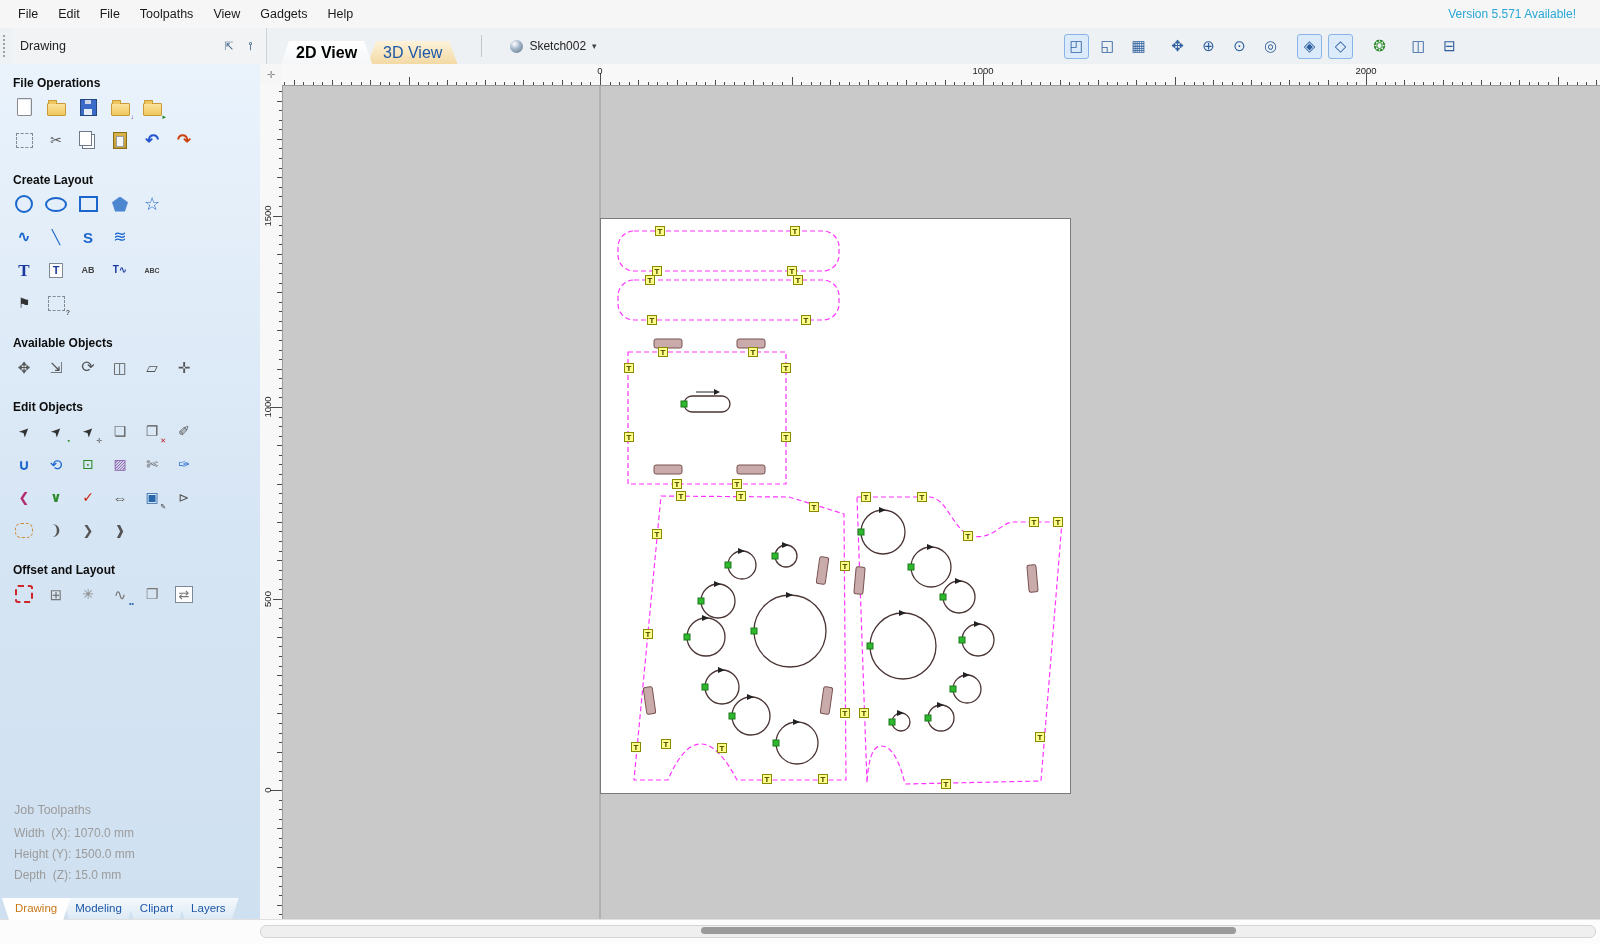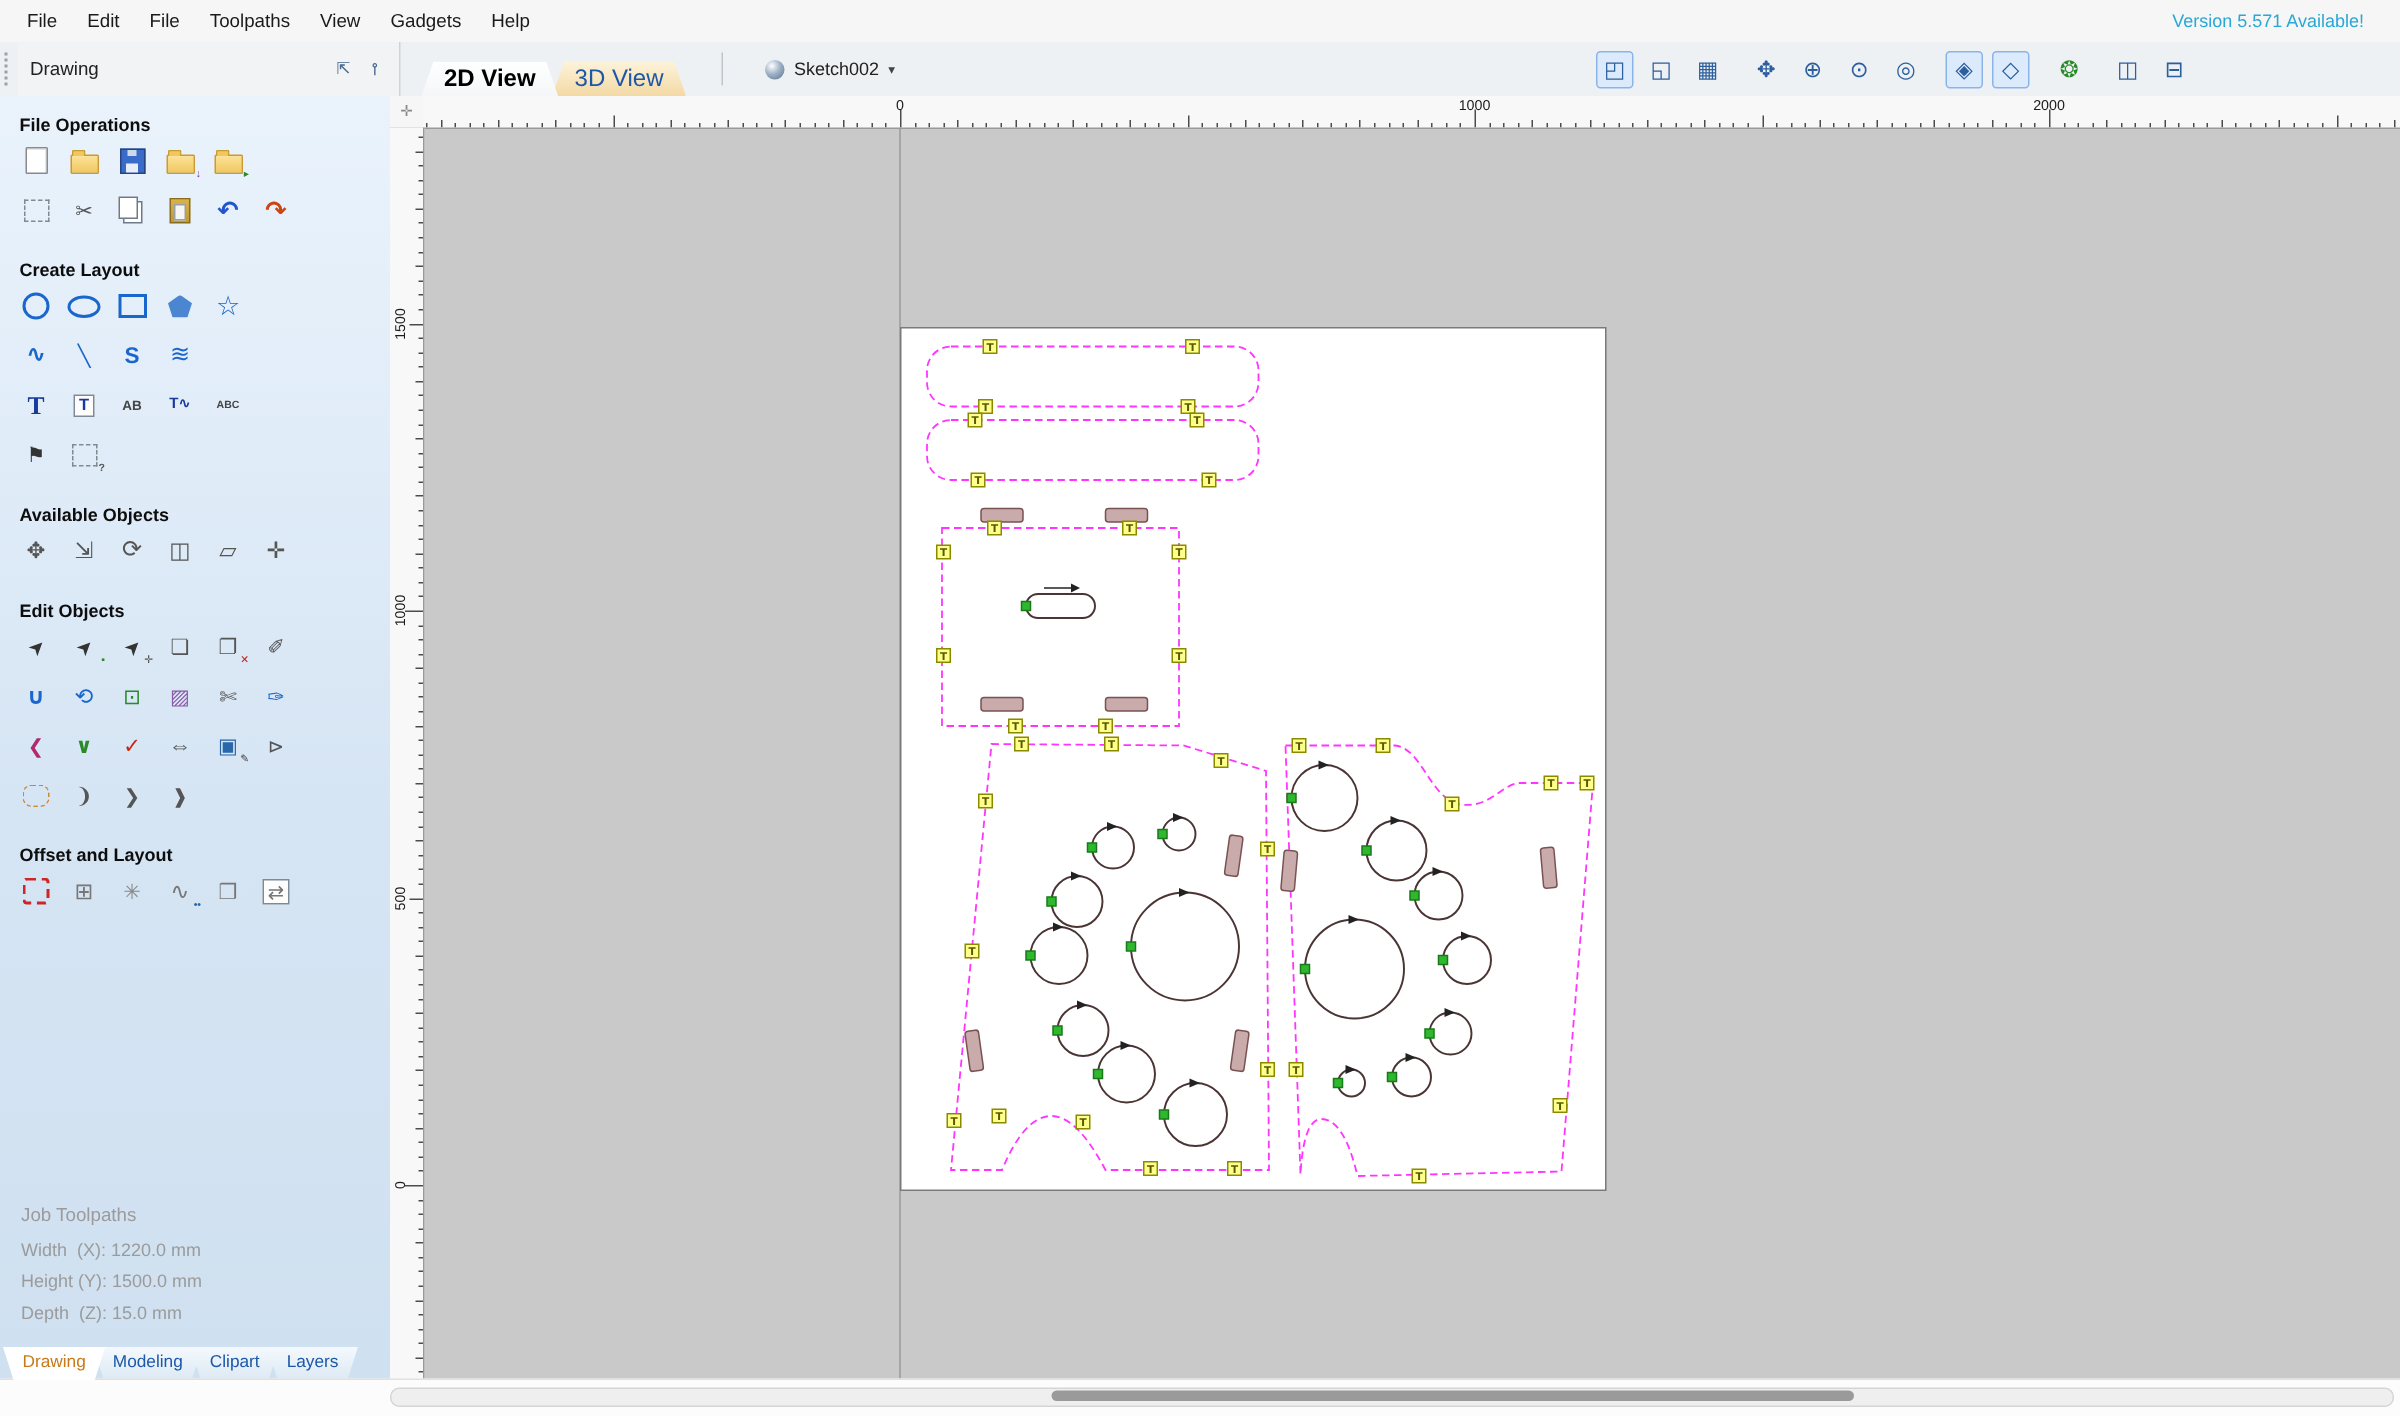--- a/index.html
+++ b/index.html
@@ -391,21 +391,21 @@
           </span>
           <span class="tool-icon">
             <i class="gl boxed" style="color: rgb(119, 119, 119); font-size: 13px;">⇄</i>
           </span>
         </div>
       </div>
     </div>
   <div class="job-dims">
     <div class="jd-title">Job Toolpaths</div>
     <div id="jd-lines">
-        <div class="jd-line">Width  (X): 1220.0 mm</div>
+        <div class="jd-line">Width  (X): 1070.0 mm</div>
         <div class="jd-line">Height (Y): 1500.0 mm</div>
         <div class="jd-line">Depth  (Z): 15.0 mm</div>
       </div>
   </div>
   <div class="side-tabs" id="side-tabs">
       <div class="stab active">Drawing</div>
       <div class="stab">Modeling</div>
       <div class="stab">Clipart</div>
       <div class="stab">Layers</div>
     </div>

